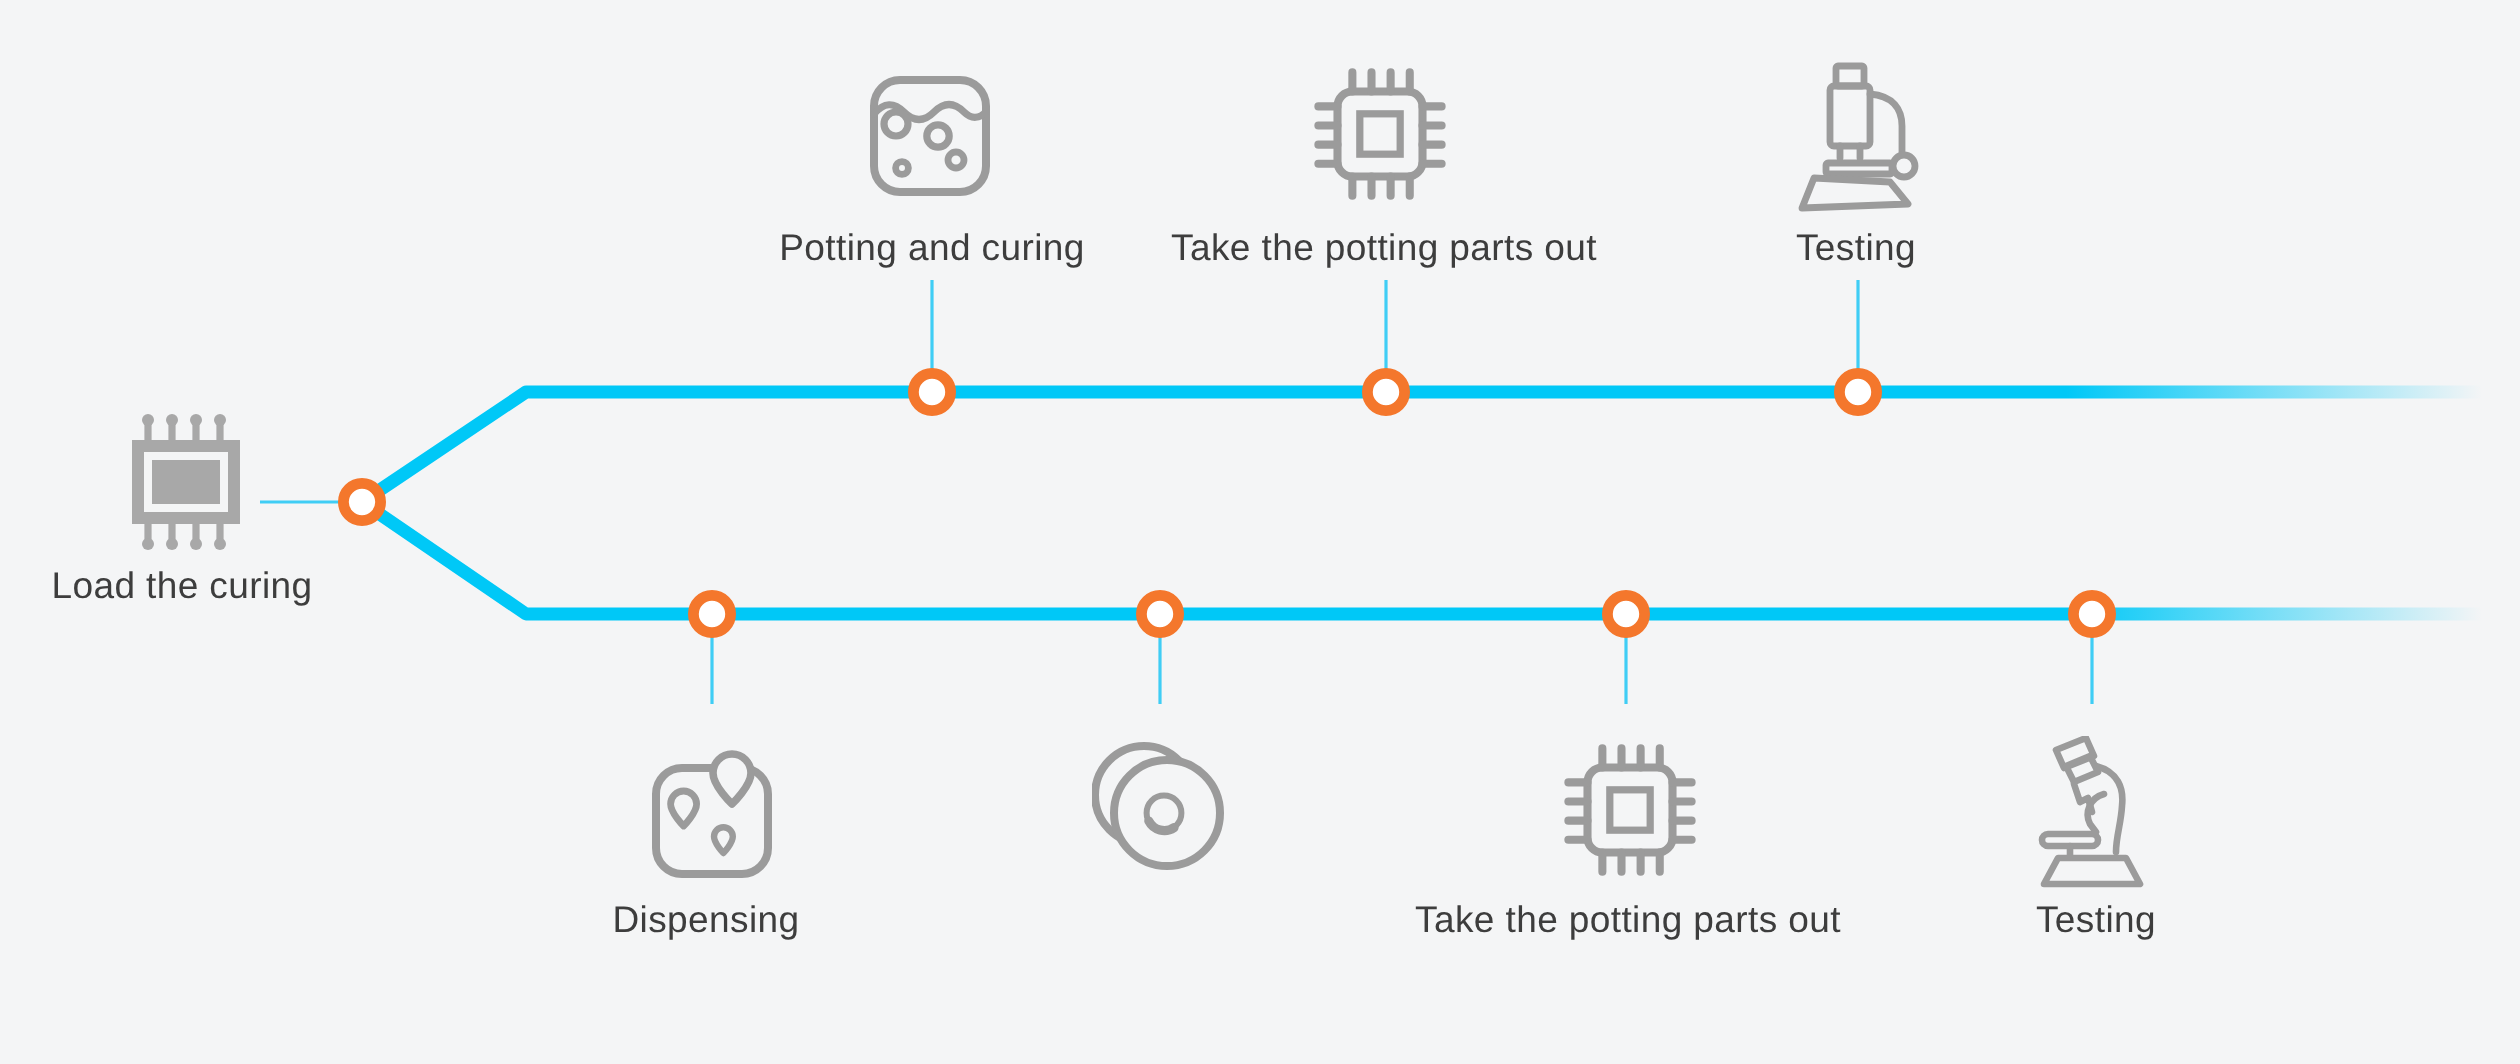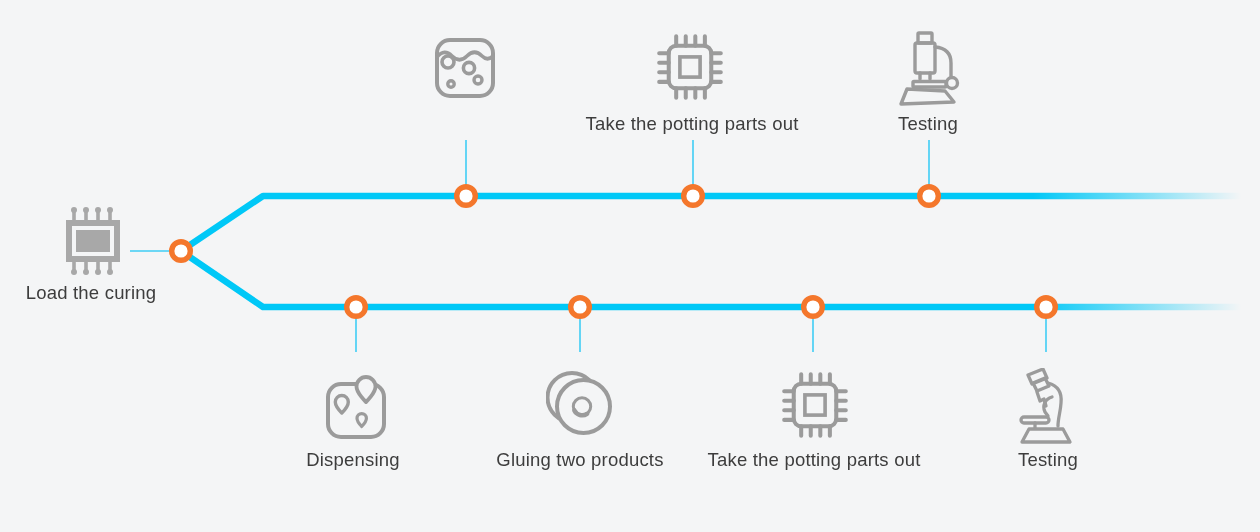--- a/index.html
+++ b/index.html
@@ -151,21 +151,21 @@
       <path d="M34 15 C45 18 48 26 47 35 C46.5 44 44 50 44 58"></path>
       <path d="M38 29 C31 31 28 38 31 44 L34 48"></path>
       <rect x="7" y="49" width="28" height="6" rx="3"></rect>
       <path d="M21 55 V60"></path>
       <path d="M15 61 L49 61 L56 74 L8 74 Z"></path>
     </g>
   </svg>
 
   <div class="label" style="left:91px;top:282px;">Load the curing</div>
 
+  <div class="label" style="left:466px;top:113px;">Potting and curing</div>
   <div class="label" style="left:692px;top:113px;">Take the potting parts out</div>
   <div class="label" style="left:928px;top:113px;">Testing</div>
 
   <div class="label" style="left:353px;top:449px;">Dispensing</div>
-  <div class="label" style="left:580px;top:449px;">Gluing two products</div>
   <div class="label" style="left:814px;top:449px;">Take the potting parts out</div>
   <div class="label" style="left:1048px;top:449px;">Testing</div>
 
 </div>
 
 </body></html>

